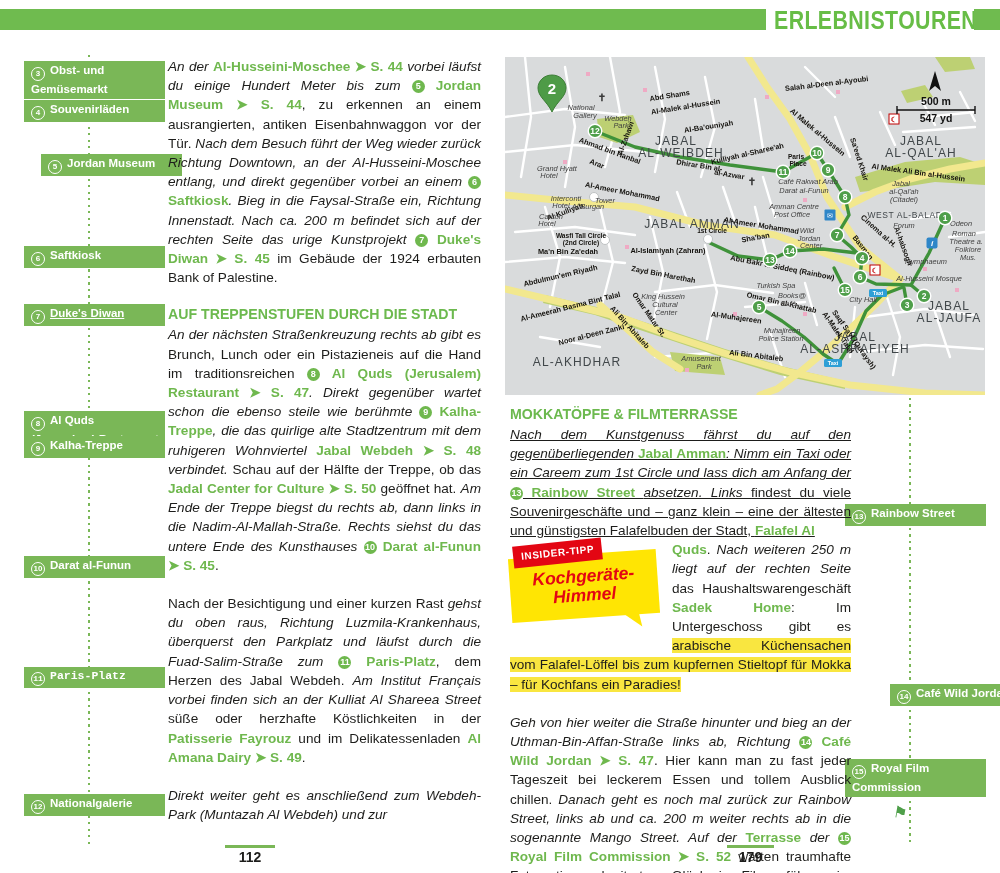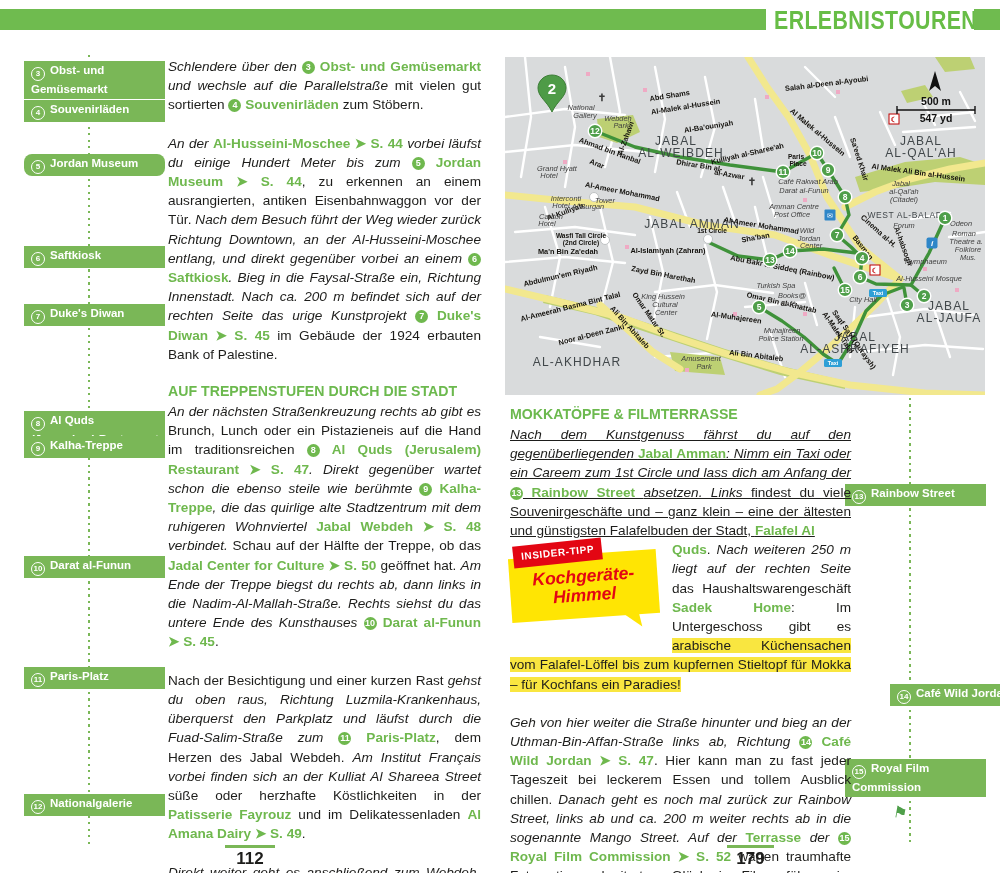--- a/index.html
+++ b/index.html
@@ -37,21 +37,21 @@
   .tip{float:left;width:152px;height:100px;position:relative;margin:2px 10px 0 0;}
   .tip-ribbon{position:absolute;top:0;left:3px;background:#e30613;color:#fff;font-size:10px;font-weight:bold;
       letter-spacing:.6px;padding:1px 8px 2px;transform:rotate(-6deg);z-index:2;white-space:nowrap;}
   .tip-bubble{position:absolute;top:12px;left:0;width:148px;height:64px;background:#ffe503;
       transform:rotate(-4deg);display:flex;flex-direction:column;align-items:center;justify-content:center;
       color:#e30613;font-weight:bold;font-size:17.5px;line-height:19px;font-style:italic;}
   .tip-bubble::after{content:"";position:absolute;bottom:-14px;right:20px;width:0;height:0;
       border-top:17px solid #ffe503;border-left:15px solid transparent;transform:rotate(-10deg);}
   
   .pagerule{position:absolute;top:845px;height:2.5px;background:#7ab757;}
-  .pageno{position:absolute;top:849px;font-weight:bold;font-size:17px;text-align:center;}
+  .pageno{position:absolute;top:849px;font-weight:bold;font-size:14px;text-align:center;}
   
   #map{position:absolute;left:505px;top:57px;width:480px;height:338px;}
   #flag{position:absolute;left:893px;top:803px;color:#4f9f4a;font-size:16px;transform:rotate(10deg);}
   
   text{font-family:"Liberation Sans",sans-serif;}
   .t-district{fill:#41474a;font-size:12px;letter-spacing:1.1px;}
   .t-district2{fill:#41474a;font-size:8.5px;letter-spacing:.6px;}
   .t-street{fill:#14120e;font-size:7.4px;font-weight:bold;}
   .t-poi{fill:#3f3f3f;font-size:7.4px;font-style:italic;}
   .t-tiny{fill:#14120e;font-size:6.6px;font-weight:bold;}
@@ -62,37 +62,36 @@
 <div class="hdr-bar" id="hdr-bar-left"></div>
 <div id="page-title">ERLEBNISTOUREN</div>
 <div class="hdr-bar" id="hdr-bar-right"></div>
 
 <div class="dotline" id="dot-left"></div>
 <div class="dotline" id="dot-right"></div>
 
 <div id="sidebar-left">
     <div class="sbox" style="left: 24px; top: 61px;"><span class="circ">3</span>Obst- und<br>Gemüsemarkt</div>
     <div class="sbox" style="left: 24px; top: 100px;"><span class="circ">4</span>Souvenirläden</div>
-    <div class="sbox" style="left: 24px; top: 154px; border-radius: 8px;"><span class="circ">5</span>Jordan Museum</div>
+    <div class="sbox" style="left: 41px; top: 154px;"><span class="circ">5</span>Jordan Museum</div>
     <div class="sbox" style="left: 24px; top: 246px;"><span class="circ">6</span>Saftkiosk</div>
-    <div class="sbox" style="left: 24px; top: 304px;"><span class="circ">7</span>Duke's Diwan</div>
+    <div class="sbox" style="left: 24px; top: 304px; text-decoration: underline;"><span class="circ">7</span>Duke's Diwan</div>
     <div class="sbox" style="left: 24px; top: 411px;"><span class="circ">8</span>Al Quds<br>(Jerusalem) Restaurant</div>
     <div class="sbox" style="left: 24px; top: 436px;"><span class="circ">9</span>Kalha-Treppe</div>
     <div class="sbox" style="left: 24px; top: 556px;"><span class="circ">10</span>Darat al-Funun</div>
-    <div class="sbox" style="left: 24px; top: 667px;"><span class="circ">11</span>Paris-Platz</div>
+    <div class="sbox" style="left: 24px; top: 667px; font-family: Liberation Mono, monospace;"><span class="circ">11</span>Paris-Platz</div>
     <div class="sbox" style="left: 24px; top: 794px;"><span class="circ">12</span>Nationalgalerie</div>
   </div>
 <div id="sidebar-right">
-    <div class="sbox" style="left: 845px; top: 484px;"><span class="circ">13</span>Rainbow Street</div>
+    <div class="sbox" style="left: 845px; top: 504px;"><span class="circ">13</span>Rainbow Street</div>
     <div class="sbox" style="left: 845px; top: 684px; margin-left: 45px;"><span class="circ">14</span>Café Wild Jordan</div>
     <div class="sbox" style="left: 845px; top: 759px;"><span class="circ">15</span>Royal Film<br>Commission</div>
   </div>
 
 <div id="col-left">
-    <p class="para"><span class="i">Schlendere über den </span><span class="circnum">3</span><span class="g"> Obst- und Gemüsemarkt </span><span class="i">und wechsle auf die Parallelstraße </span><span class="r">mit vielen gut sortierten </span><span class="circnum">4</span><span class="g"> Souvenirläden </span><span class="r">zum Stöbern.</span></p>
     <p class="para"><span class="i">An der </span><span class="g">Al-Husseini-Moschee ➤ S. 44 </span><span class="i">vorbei läufst du einige Hundert Meter bis zum </span><span class="circnum">5</span><span class="g"> Jordan Museum ➤ S. 44</span><span class="r">, zu erkennen an einem ausrangierten, antiken Eisenbahnwaggon vor der Tür. </span><span class="i">Nach dem Besuch führt der Weg wieder zurück Richtung Downtown, an der Al-Husseini-Moschee entlang, und direkt gegenüber vorbei an einem </span><span class="circnum">6</span><span class="g"> Saftkiosk</span><span class="i">. Bieg in die Faysal-Straße ein, Richtung Innenstadt. Nach ca. 200 m befindet sich auf der rechten Seite das urige Kunstprojekt </span><span class="circnum">7</span><span class="g"> Duke's Diwan ➤ S. 45 </span><span class="r">im Gebäude der 1924 erbauten Bank of Palestine.</span></p>
     <div class="colhead">AUF TREPPENSTUFEN DURCH DIE STADT</div>
     <p class="para"><span class="i">An der nächsten Straßenkreuzung rechts ab gibt es </span><span class="r">Brunch, Lunch oder ein Pistazieneis auf die Hand im traditionsreichen </span><span class="circnum">8</span><span class="g"> Al Quds (Jerusalem) Restaurant ➤ S. 47</span><span class="i">. Direkt gegenüber wartet schon die ebenso steile wie berühmte </span><span class="circnum">9</span><span class="g"> Kalha-Treppe</span><span class="i">, die das quirlige alte Stadtzentrum mit dem ruhigeren Wohnviertel </span><span class="g">Jabal Webdeh ➤ S. 48 </span><span class="i">verbindet. </span><span class="r">Schau auf der Hälfte der Treppe, ob das </span><span class="g">Jadal Center for Culture ➤ S. 50 </span><span class="r">geöffnet hat. </span><span class="i">Am Ende der Treppe biegst du rechts ab, dann links in die Nadim-Al-Mallah-Straße. Rechts siehst du das untere Ende des Kunsthauses </span><span class="circnum">10</span><span class="g"> Darat al-Funun ➤ S. 45</span><span class="r">.</span></p>
     <p class="para gap1"><span class="r">Nach der Besichtigung und einer kurzen Rast </span><span class="i">gehst du oben raus, Richtung Luzmila-Krankenhaus, überquerst den Parkplatz und läufst durch die Fuad-Salim-Straße zum </span><span class="circnum">11</span><span class="g"> Paris-Platz</span><span class="r">, dem Herzen des Jabal Webdeh. </span><span class="i">Am Institut Français vorbei finden sich an der Kulliat Al Shareea Street </span><span class="r">süße oder herzhafte Köstlichkeiten in der </span><span class="g">Patisserie Fayrouz </span><span class="r">und im Delikatessenladen </span><span class="g">Al Amana Dairy ➤ S. 49</span><span class="r">.</span></p>
     <p class="para gap1"><span class="i">Direkt weiter geht es anschließend zum Webdeh-Park (Muntazah Al Webdeh) und zur </span></p>
   </div>
 <div id="col-right">
     <div class="colhead">MOKKATÖPFE &amp; FILMTERRASSE</div>
     <p class="para mb0"><span class="i">Nach dem Kunstgenuss fährst du auf den gegenüberliegenden </span><span class="g">Jabal Amman</span><span class="i">: Nimm ein Taxi oder ein Careem zum 1st Circle und lass dich am Anfang der </span><span class="circnum">13</span><span class="g"> Rainbow Street </span><span class="i">absetzen. Links </span><span class="r">findest du viele Souvenirgeschäfte und – ganz klein – eine der ältesten und günstigsten Falafelbuden der Stadt, </span><span class="g">Falafel Al</span></p>
     <p class="para"><span class="tip" style="display: block;">

